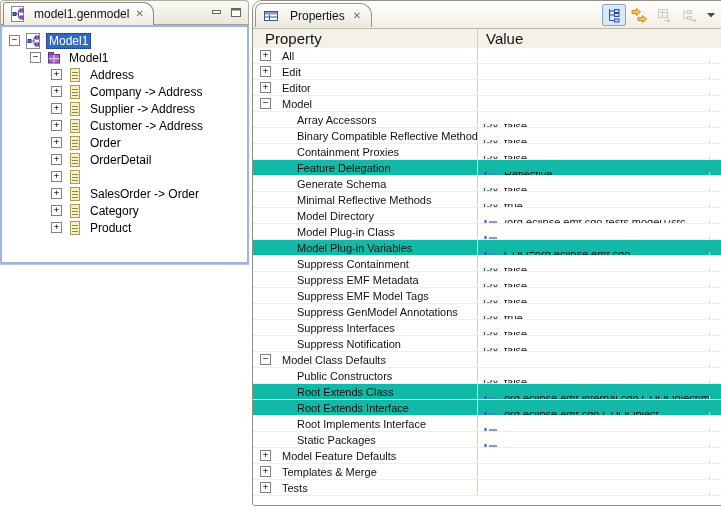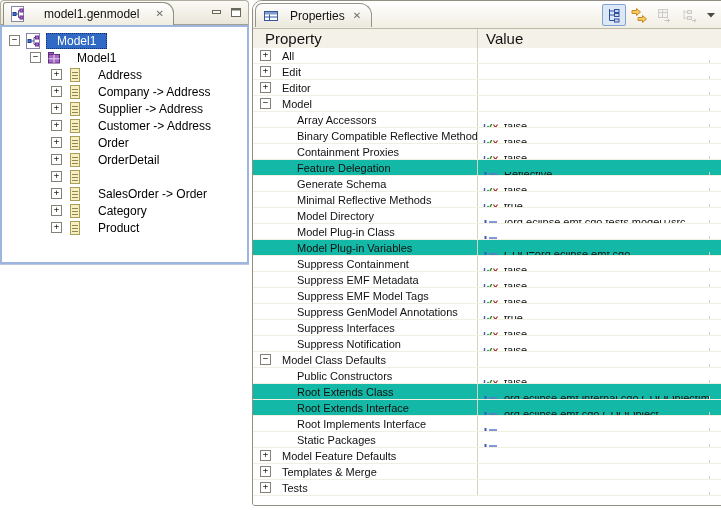--- a/index.html
+++ b/index.html
@@ -3,35 +3,35 @@
 <meta charset="utf-8">
 <style>
   html,body{margin:0;padding:0;width:721px;height:510px;background:#fff;
     font-family:"Liberation Sans",sans-serif;-webkit-font-smoothing:antialiased;}
   .canvas{position:absolute;inset:0;width:721px;height:510px;overflow:hidden;}
 
   
   .editor{position:absolute;left:0;top:0;width:249px;height:264px;}
   .e-tabrow{position:relative;height:25px;background:linear-gradient(#fbfaf5,#e9e6d9);
     border:1px solid #b1aea1;border-bottom:1px solid #a39f92;border-radius:4px 4px 0 0;box-sizing:border-box;}
-  .tab{position:absolute;left:2px;top:1px;height:22px;display:flex;align-items:center;gap:14px;
+  .tab{position:absolute;left:2px;top:1px;height:22px;display:flex;align-items:center;gap:4px;
     padding:0 9px 0 6px;background:linear-gradient(#ffffff,#efece0);border:1px solid #8f8c80;
     border-bottom:none;border-radius:3px 11px 0 0;font-size:12px;color:#111;}
   .closex{font-size:10px;color:#6f6e66;margin-left:2px;line-height:10px;}
   .winctl{position:absolute;right:5px;top:5px;display:flex;gap:5px;align-items:center;}
   .wbtn{display:flex;align-items:center;justify-content:center;width:14px;height:13px;}
   .e-content{position:absolute;left:0;right:0;top:25px;bottom:0;border:2px solid #9db6e0;
     background:#fff;overflow:hidden;box-shadow:0 1px 0 #b9c6dd;}
   .tree{padding-top:5px;}
   .trow{height:17px;display:flex;align-items:center;font-size:12px;white-space:nowrap;}
   .expander{width:9px;height:9px;flex:none;border:1px solid #848278;background:#fff;
     font-family:"DejaVu Sans Mono",monospace;font-size:9px;line-height:7px;text-align:center;
     color:#222;margin-right:5px;box-sizing:content-box;}
   .ticon{display:flex;align-items:center;margin-right:5px;flex:none;}
-  .tlabel{padding:0 10px;}
+  .tlabel{padding:0 2px;}
   .tlabel.selected{background:#316ac5;color:#fff;border:1px dotted #10306d;}
 
   
   .props{position:absolute;left:252px;top:0;width:507px;height:506px;box-sizing:border-box;
     border:1px solid #918e82;border-radius:10px 3px 3px 3px;background:#fff;overflow:hidden;}
   .p-tabrow{position:relative;height:27px;background:linear-gradient(#ffffff,#f1eee3);
     border-bottom:1px solid #bcb9ab;}
   .p-tab{position:absolute;left:2px;top:2px;height:24px;display:flex;align-items:center;gap:6px;
     padding:0 10px 0 7px;background:linear-gradient(#fefefe,#ebe8dc);border:1px solid #96938a;
     border-bottom:none;border-radius:7px 12px 0 0;font-size:12px;color:#111;box-sizing:border-box;}

